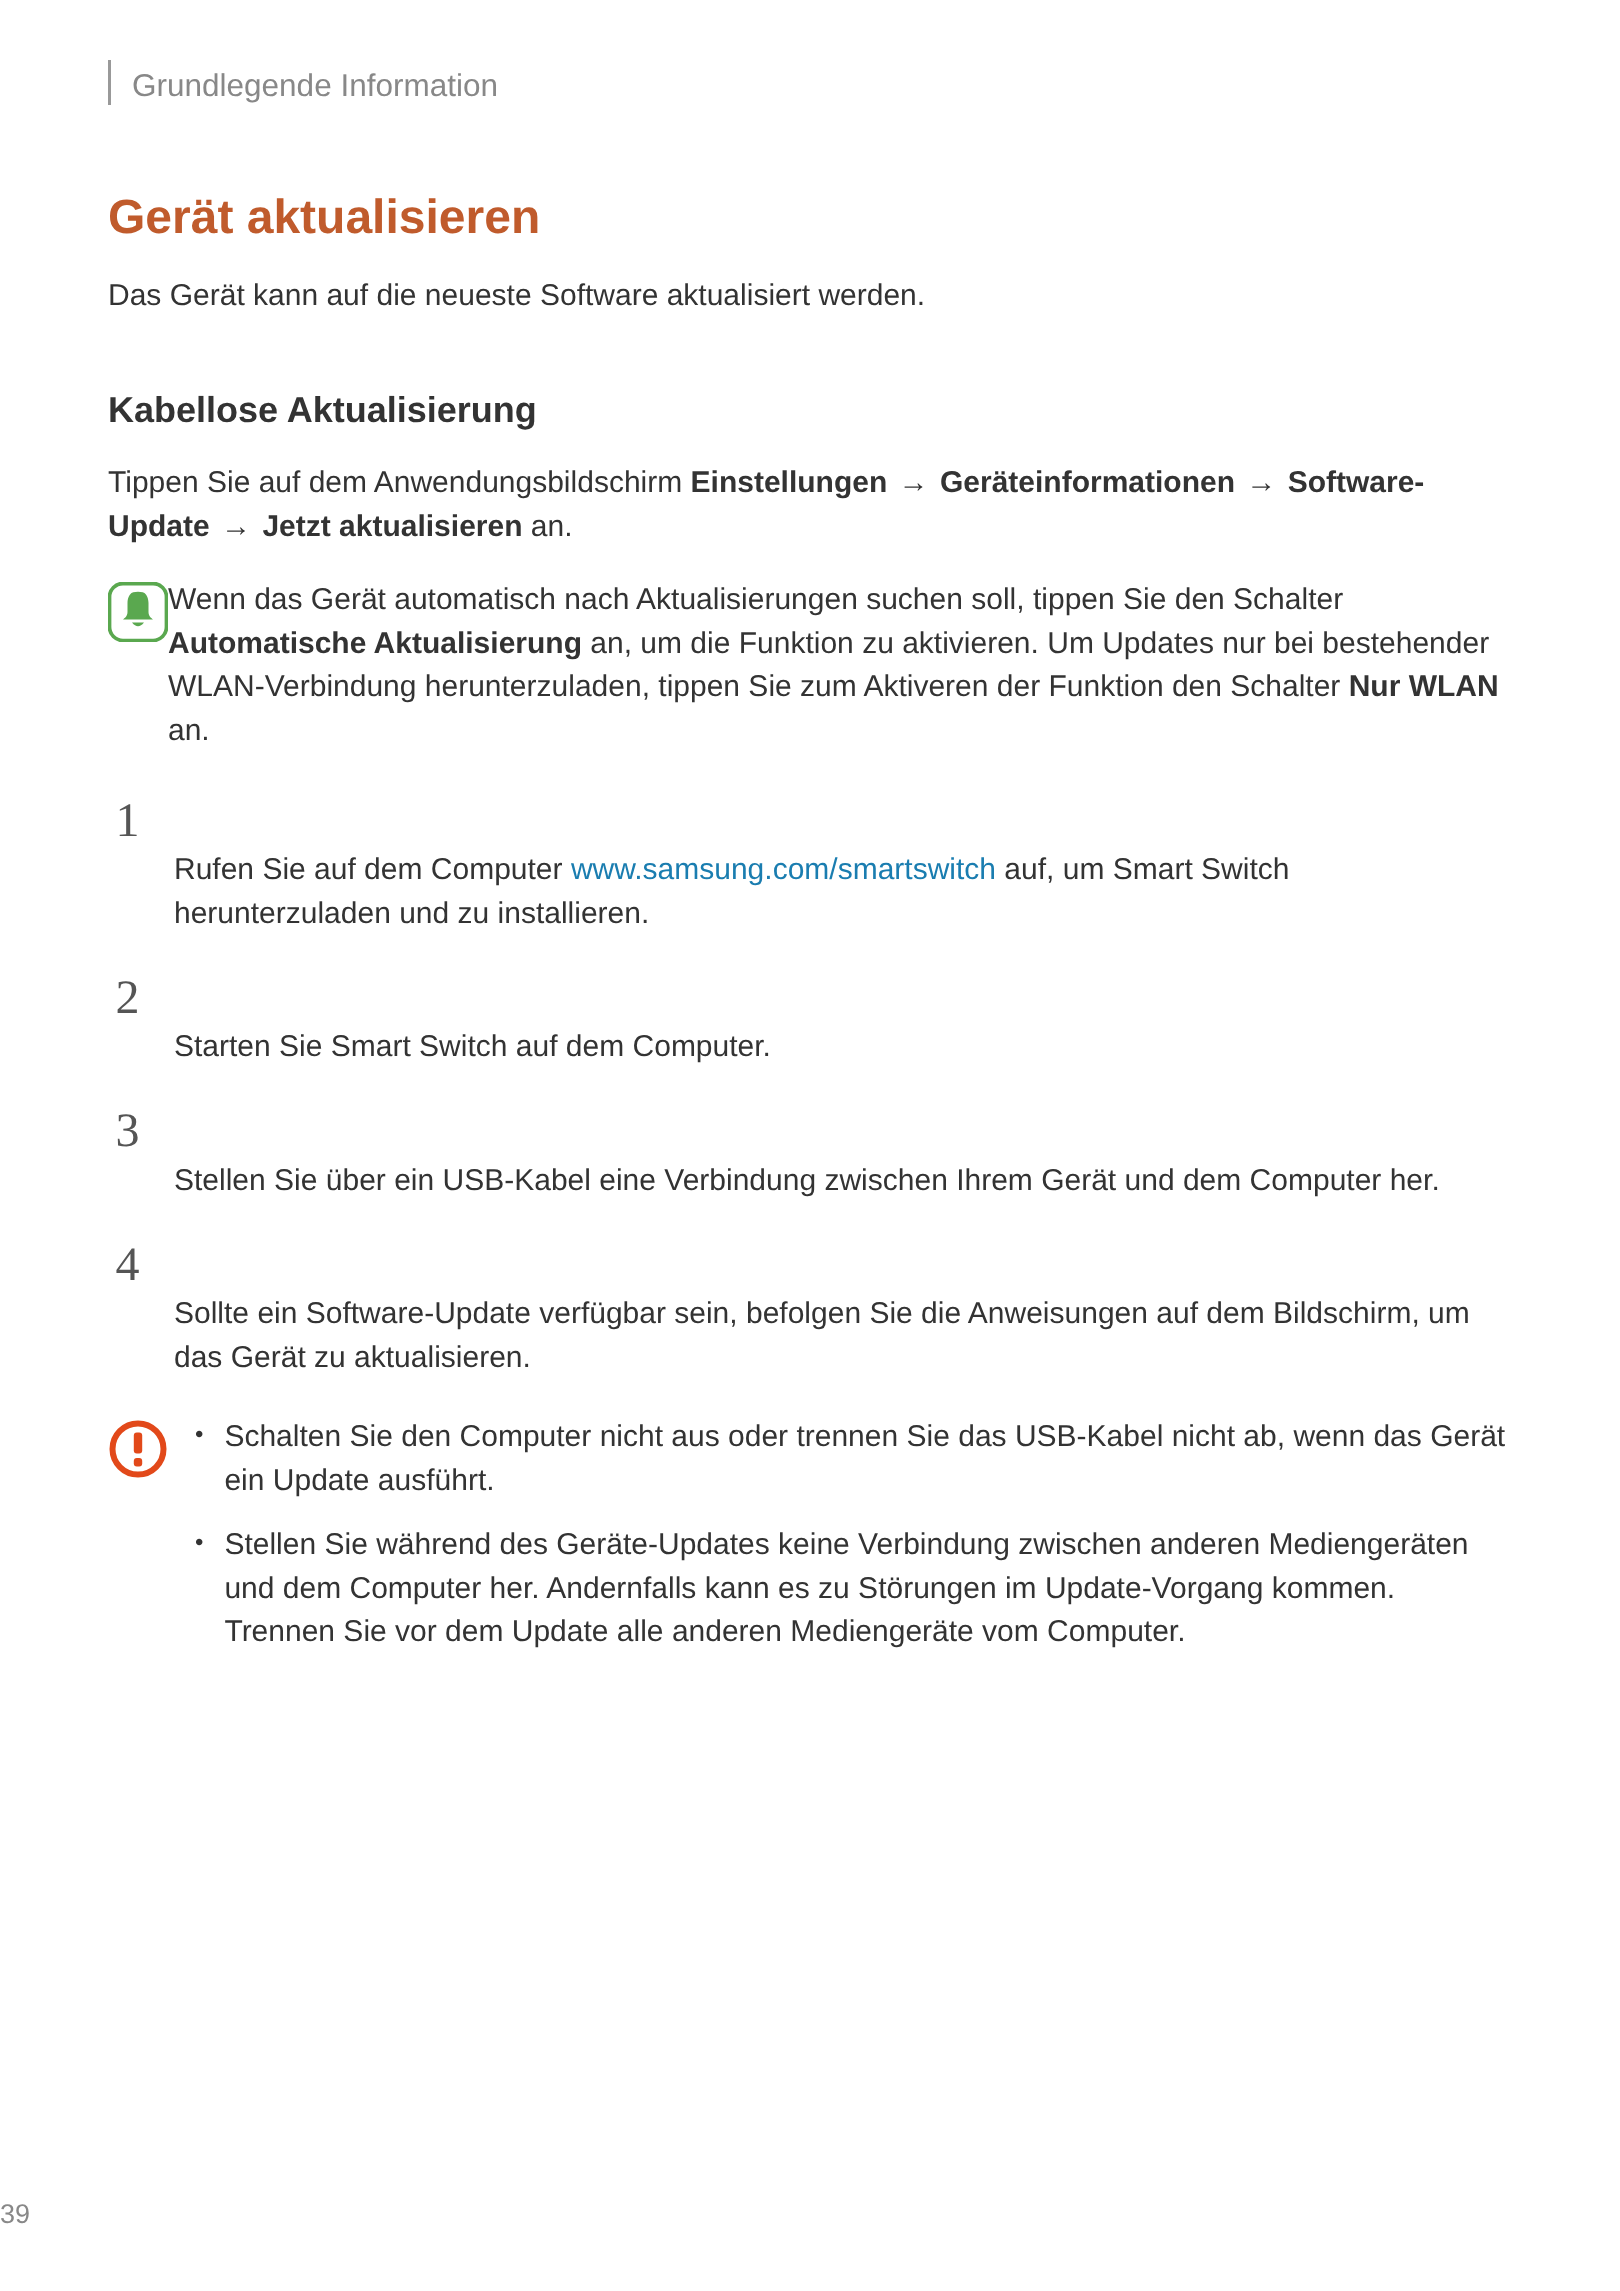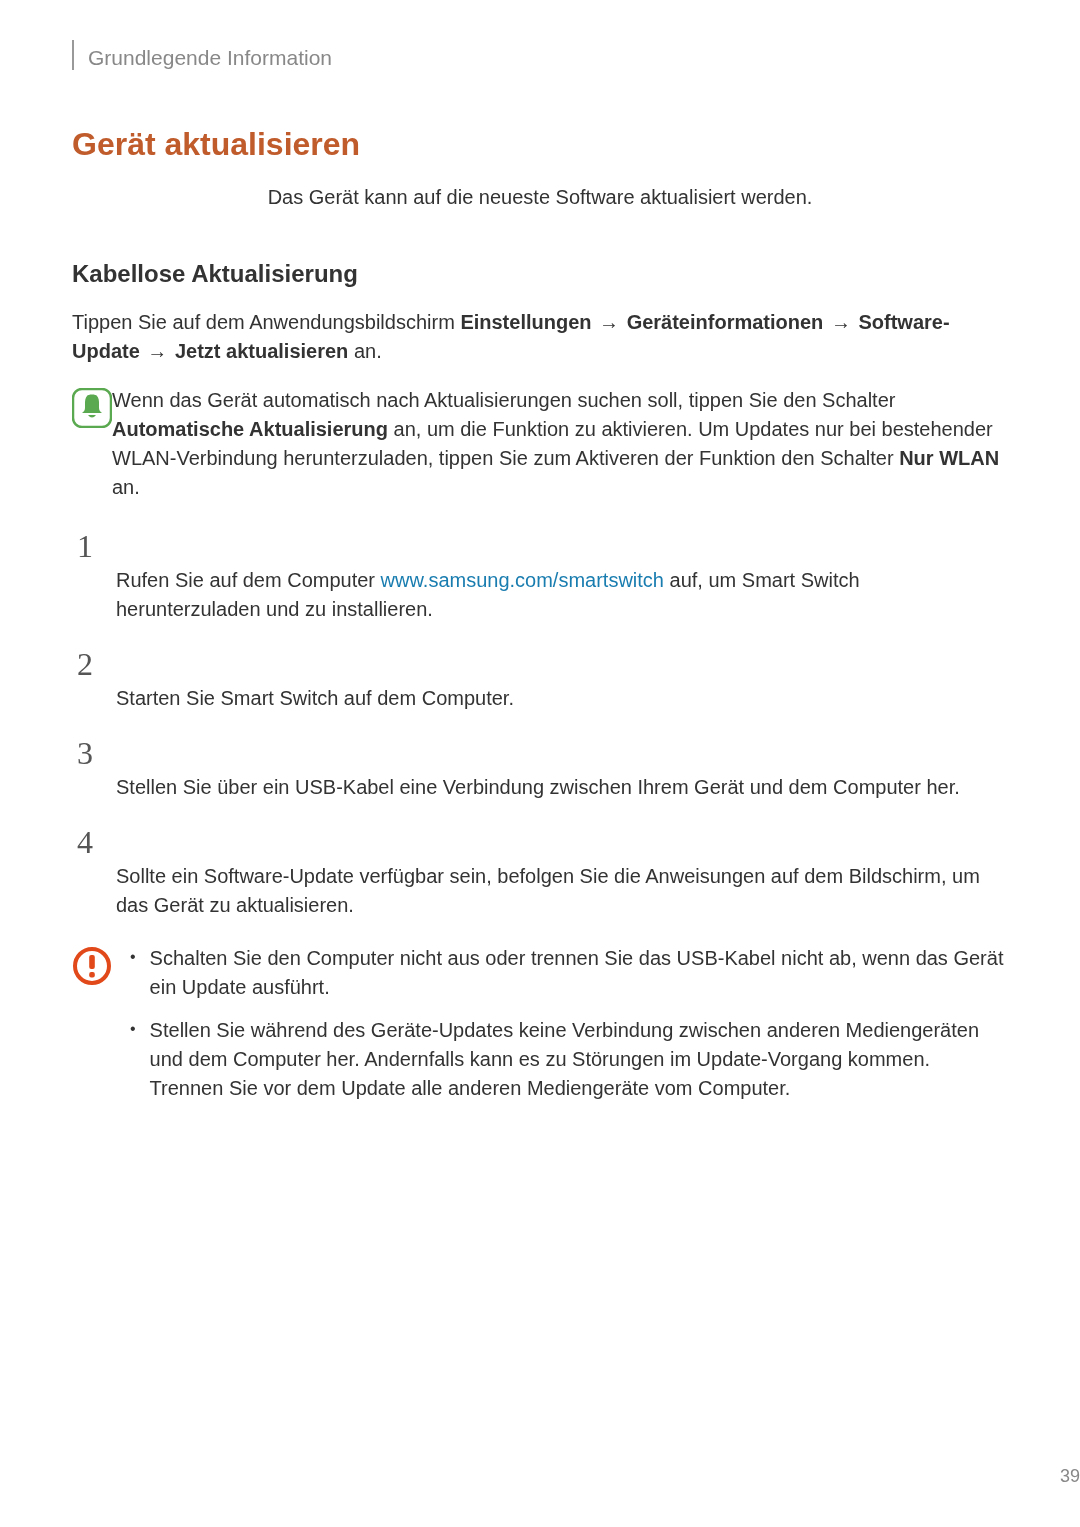--- a/index.html
+++ b/index.html
@@ -30,21 +30,20 @@
       color: #c05b2c;
       font-size: 32px;
       font-weight: 700;
       margin-bottom: 20px;
     }
     p.body {
       font-size: 20px;
       line-height: 1.45;
       color: #333;
       margin-bottom: 20px;
-      text-align: center;
     }
     h2.subheading {
       font-size: 24px;
       font-weight: 700;
       color: #333;
       margin-top: 48px;
       margin-bottom: 20px;
     }
     .inline-bold { font-weight: 700; }
     .path-line {
@@ -117,21 +116,21 @@
       color: #333;
     }
     .bullet-text {
       font-size: 20px;
       line-height: 1.45;
     }
     .page-number {
       position: absolute;
       bottom: 40px;
       left: 0; right: 0;
-      text-align: right;
+      text-align: left;
       font-size: 18px;
       color: #888;
     }
   </style>
 </head>
 <body>
 
 <div class="page">
   <div class="breadcrumb-bar">
     <span class="breadcrumb">Grundlegende Information</span>

